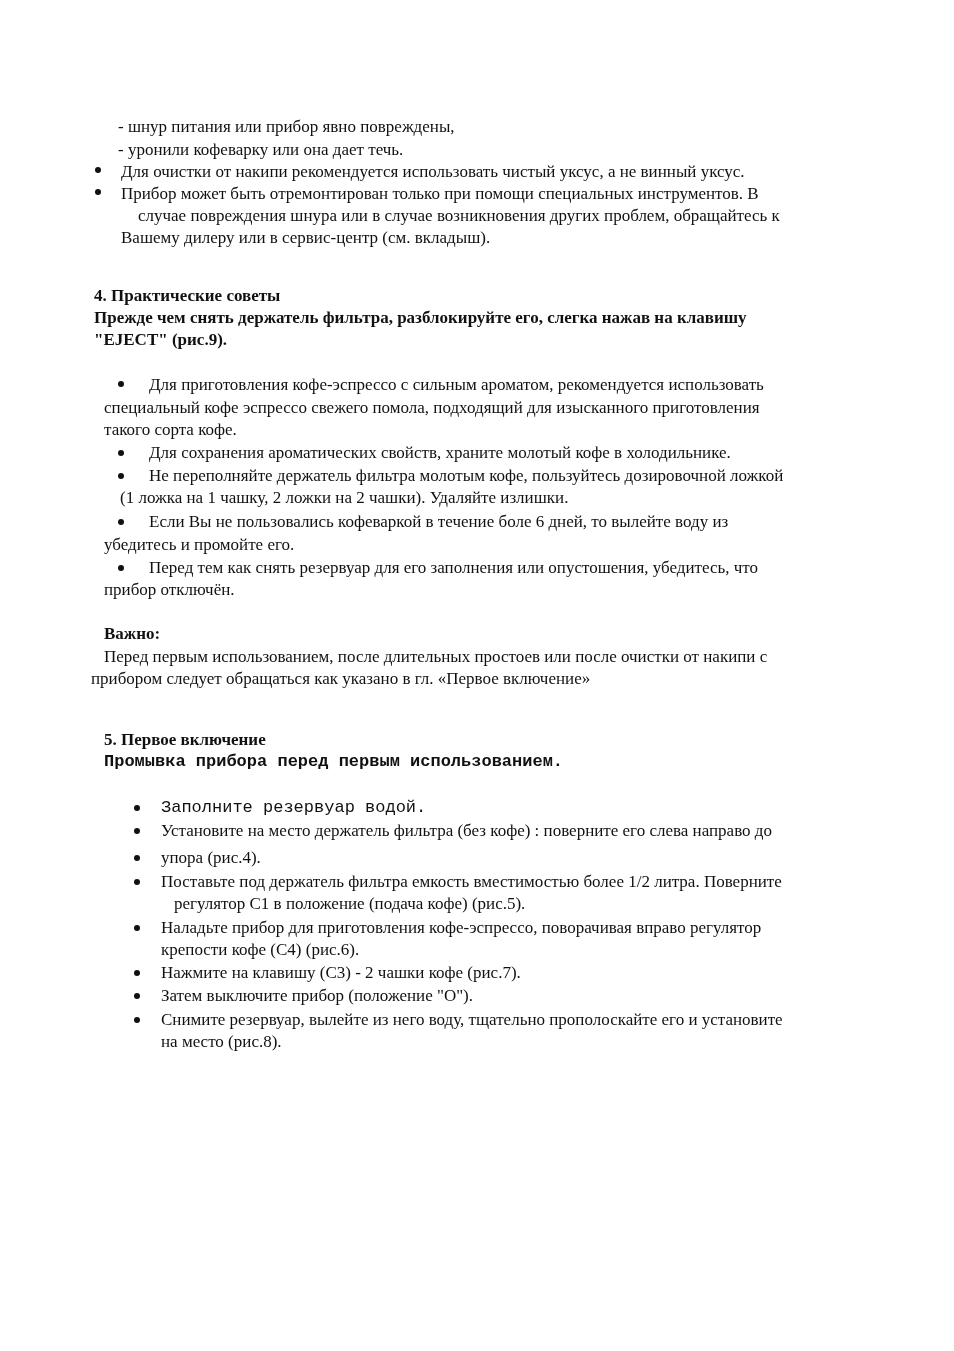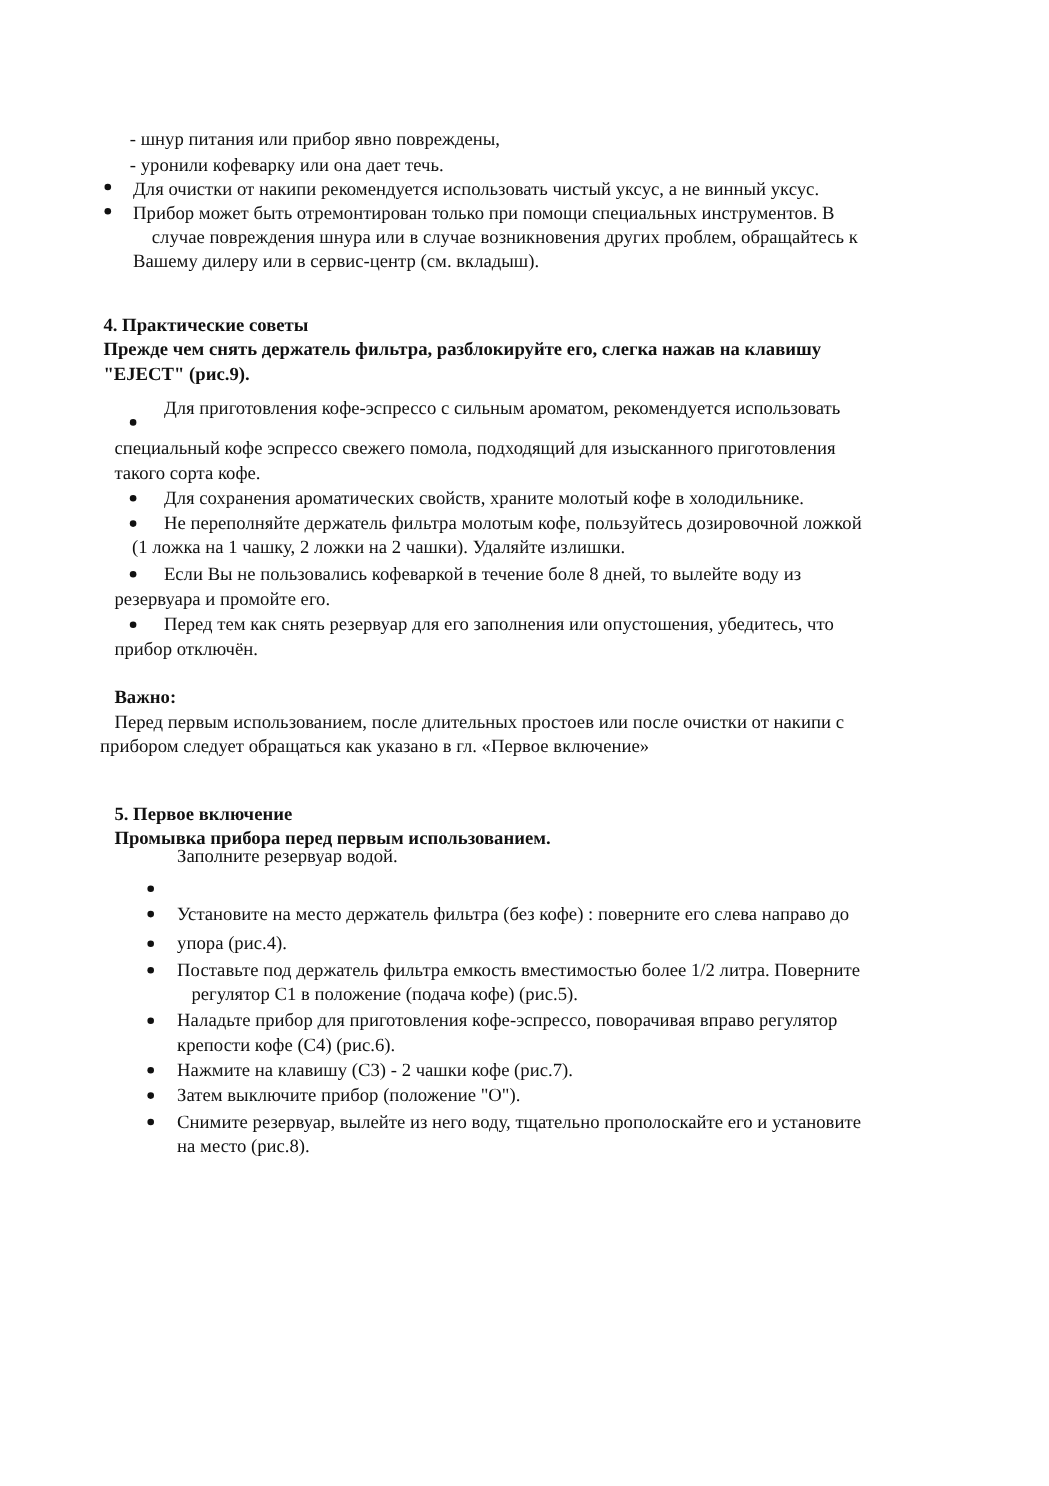--- a/index.html
+++ b/index.html
@@ -38,48 +38,48 @@
 <span class="bullet" style="left:95px; top:189px;"></span>
 <div class="line" style="left:121px; top:183px;">Прибор может быть отремонтирован только при помощи специальных инструментов. В</div>
 <div class="line" style="left:138px; top:205px;">случае повреждения шнура или в случае возникновения других проблем, обращайтесь к</div>
 <div class="line" style="left:121px; top:227px;">Вашему дилеру или в сервис-центр (см. вкладыш).</div>
 
 <div class="line bold" style="left:94px; top:285px;">4. Практические советы</div>
 <div class="line bold" style="left:94px; top:307px;">Прежде чем снять держатель фильтра, разблокируйте его, слегка нажав на клавишу</div>
 <div class="line bold" style="left:94px; top:329px;">"EJECT" (рис.9).</div>
 
 <span class="bullet" style="left:118px; top:381px;"></span>
-<div class="line" style="left:149px; top:360px;">Для приготовления кофе-эспрессо с сильным ароматом, рекомендуется использовать</div>
+<div class="line" style="left:149px; top:374px;">Для приготовления кофе-эспрессо с сильным ароматом, рекомендуется использовать</div>
 <div class="line" style="left:104px; top:397px;">специальный кофе эспрессо свежего помола, подходящий для изысканного приготовления</div>
 <div class="line" style="left:104px; top:419px;">такого сорта кофе.</div>
 
 <span class="bullet" style="left:118px; top:450px;"></span>
 <div class="line" style="left:149px; top:442px;">Для сохранения ароматических свойств, храните молотый кофе в холодильнике.</div>
 
 <span class="bullet" style="left:118px; top:473px;"></span>
 <div class="line" style="left:149px; top:465px;">Не переполняйте держатель фильтра молотым кофе, пользуйтесь дозировочной ложкой</div>
 <div class="line" style="left:120px; top:487px;">(1 ложка на 1 чашку, 2 ложки на 2 чашки). Удаляйте излишки.</div>
 
 <span class="bullet" style="left:118px; top:519px;"></span>
-<div class="line" style="left:149px; top:511px;">Если Вы не пользовались кофеваркой в течение боле 8 дней, то вылейте воду из</div>
-<div class="line" style="left:104px; top:534px;">резервуара и промойте его.</div>
+<div class="line" style="left:149px; top:511px;">Если Вы не пользовались кофеваркой в течение боле 6 дней, то вылейте воду из</div>
+<div class="line" style="left:104px; top:534px;">убедитесь и промойте его.</div>
 
 <span class="bullet" style="left:118px; top:565px;"></span>
 <div class="line" style="left:149px; top:557px;">Перед тем как снять резервуар для его заполнения или опустошения, убедитесь, что</div>
 <div class="line" style="left:104px; top:579px;text-align:center;">прибор отключён.</div>
 
 <div class="line bold" style="left:104px; top:623px;">Важно:</div>
 <div class="line" style="left:104px; top:646px;">Перед первым использованием, после длительных простоев или после очистки от накипи с</div>
 <div class="line" style="left:91px; top:668px;">прибором следует обращаться как указано в гл. «Первое включение»</div>
 
 <div class="line bold" style="left:104px; top:729px;">5. Первое включение</div>
-<div class="line bold" style="left:104px; top:751px;">Промывка прибора перед первым использованием.</div>
+<div class="line bold" style="left:104px; top:751px;font-family:Liberation Mono, monospace;">Промывка прибора перед первым использованием.</div>
 
 <span class="bullet" style="left:134px; top:805px;"></span>
-<div class="line" style="left:161px; top:768px;">Заполните резервуар водой.</div>
+<div class="line" style="left:161px; top:797px;font-family:Liberation Mono, monospace;">Заполните резервуар водой.</div>
 
 <span class="bullet" style="left:134px; top:828px;"></span>
 <div class="line" style="left:161px; top:820px;">Установите на место держатель фильтра (без кофе) : поверните его слева направо до</div>
 
 <span class="bullet" style="left:134px; top:855px;"></span>
 <div class="line" style="left:161px; top:847px;">упора (рис.4).</div>
 
 <span class="bullet" style="left:134px; top:879px;"></span>
 <div class="line" style="left:161px; top:871px;">Поставьте под держатель фильтра емкость вместимостью более 1/2 литра. Поверните</div>
 <div class="line" style="left:174px; top:893px;">регулятор С1 в положение (подача кофе) (рис.5).</div>

